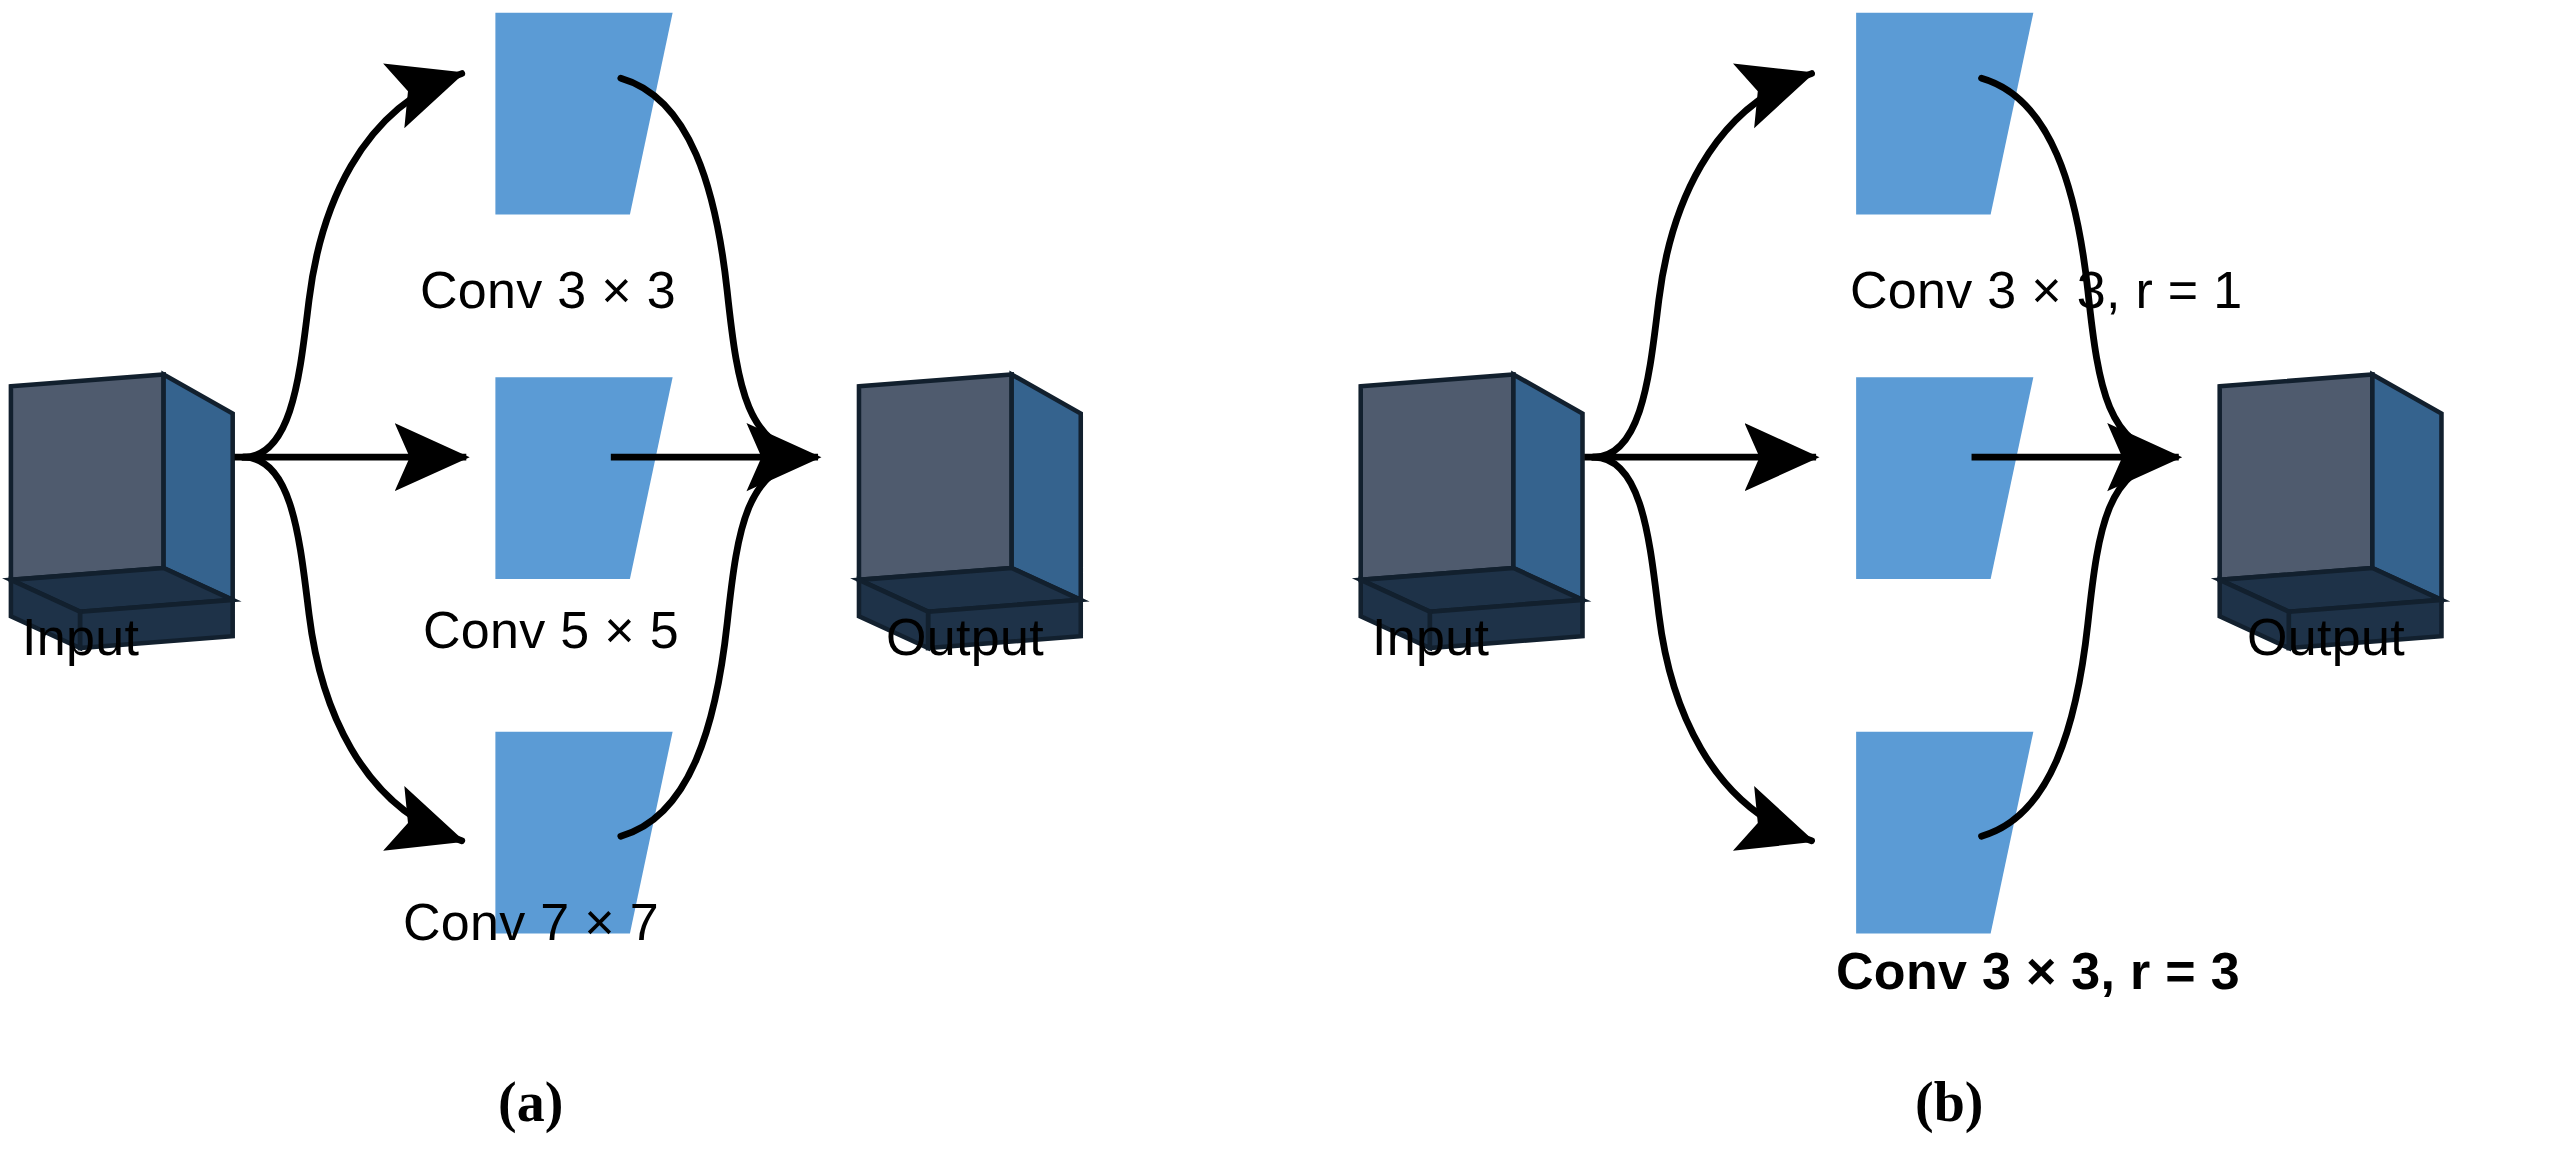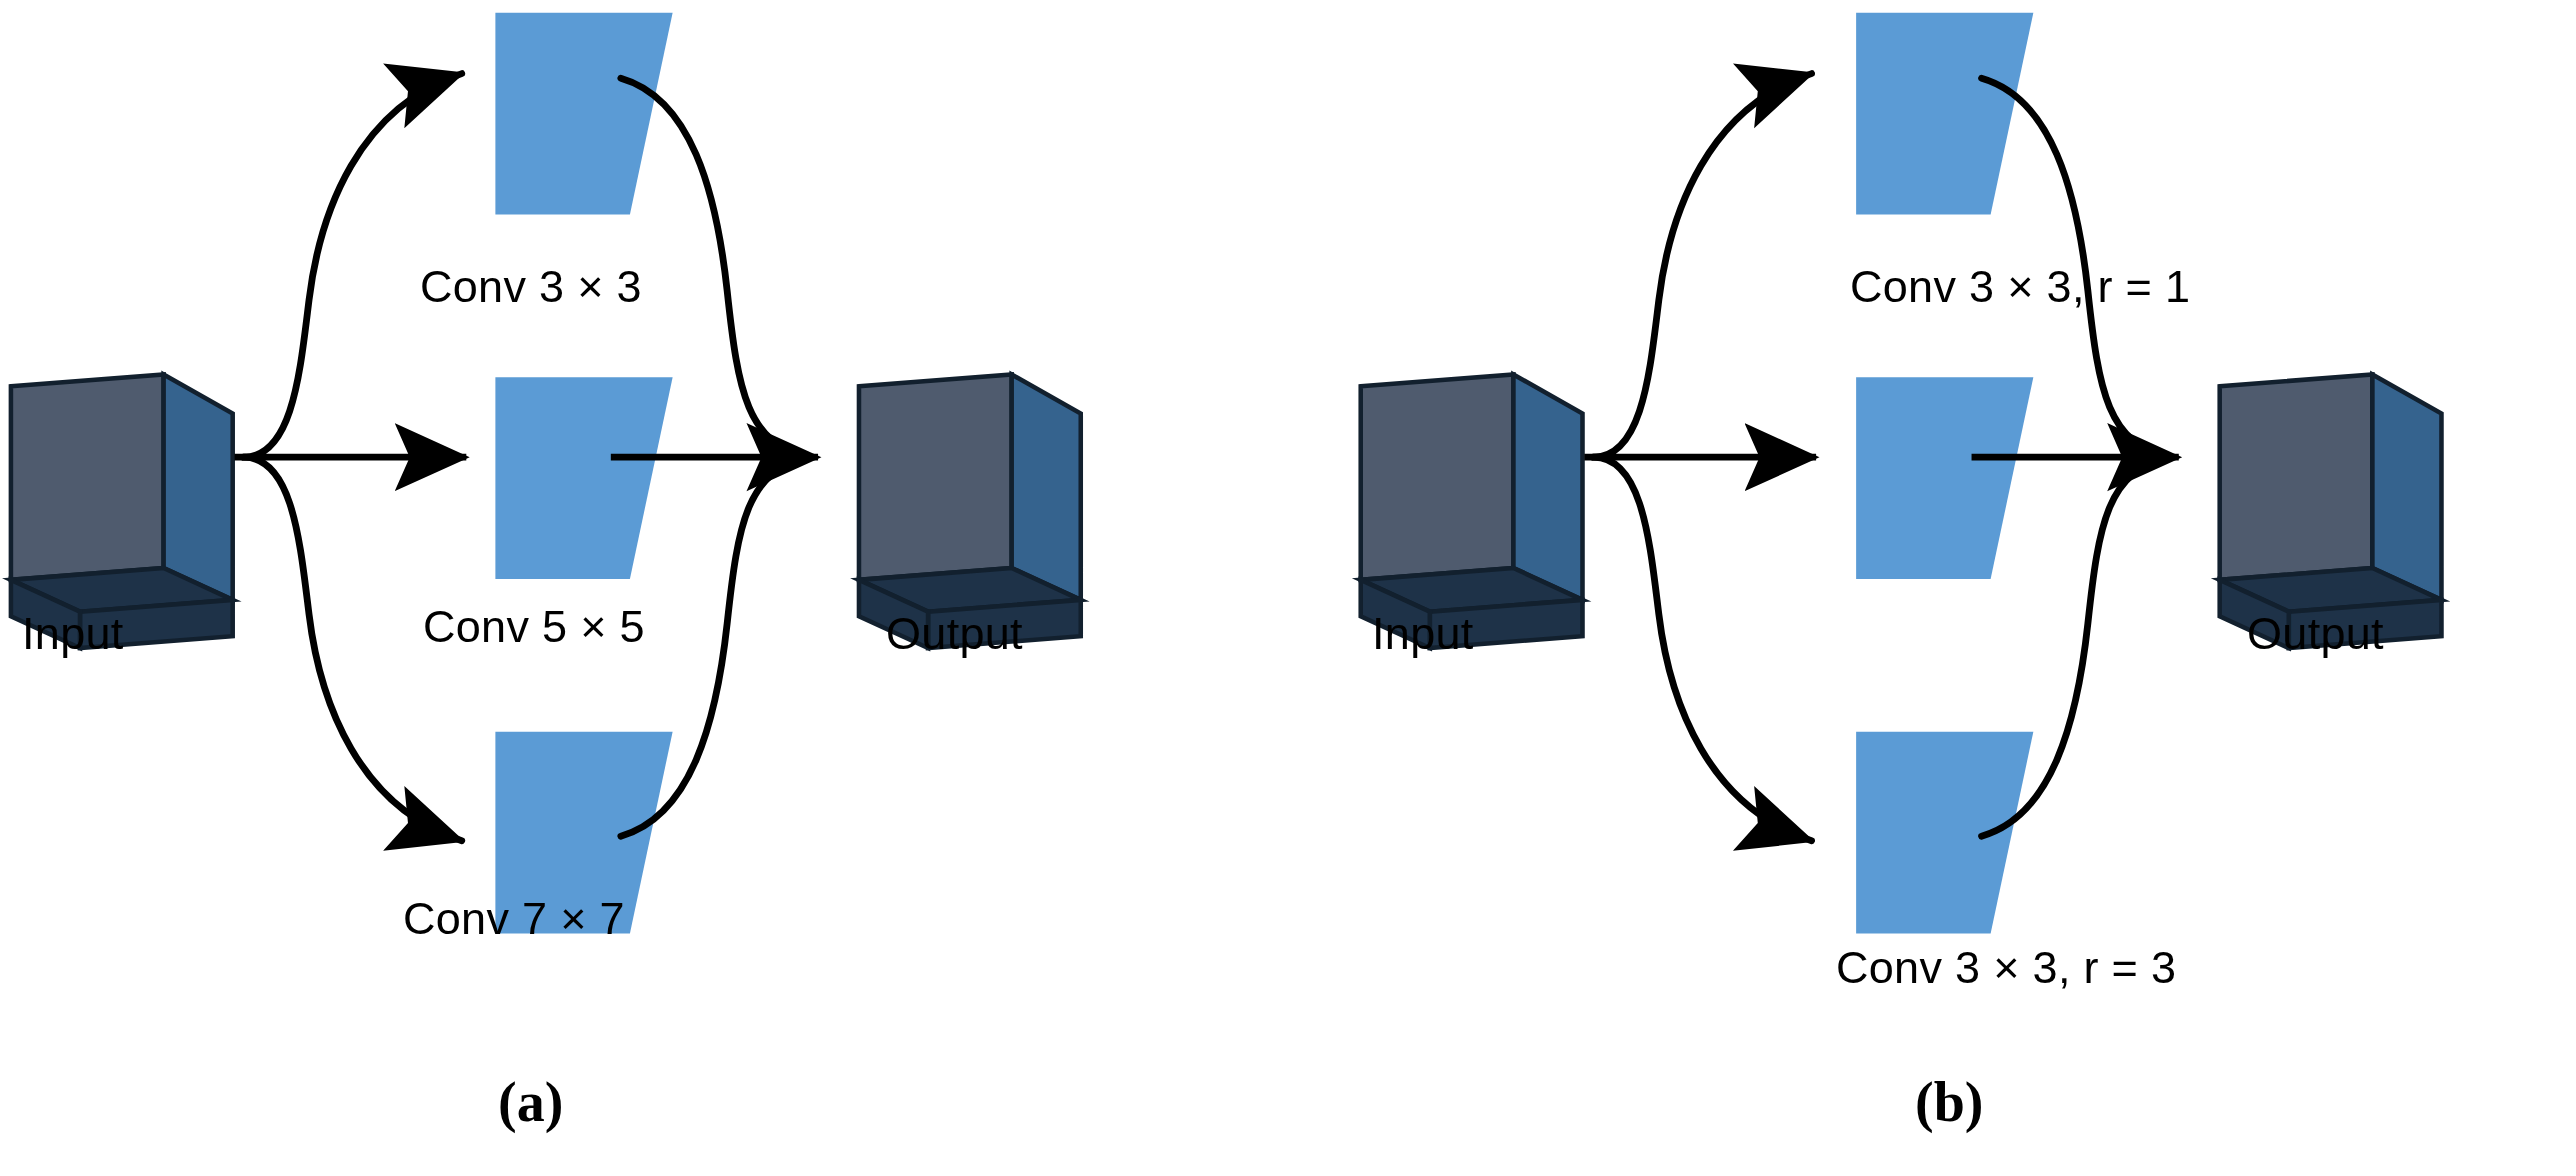--- a/index.html
+++ b/index.html
@@ -33,21 +33,21 @@
     left: 0;
     top: 0;
     width: 100%;
     height: 100%;
     display: block;
   }
 
   .diagram-label {
     position: absolute;
     font-family: "Liberation Sans", sans-serif;
-    font-size: 45px;
+    font-size: 52px;
     color: #000000;
     white-space: nowrap;
     line-height: 1;
     letter-spacing: 0.3px;
   }
   .caption {
     position: absolute;
     font-family: "Liberation Serif", serif;
     font-weight: bold;
     font-size: 56px;
@@ -158,19 +158,19 @@
       </g>
     </svg>
 
     <div class="diagram-label" style="left:84px; top:611px;">Input</div>
 
     <div class="diagram-label" style="left:959px; top:611px;">Output</div>
 
     <div class="diagram-label" style="left:562px; top:264px;">Conv 3 × 3, r = 1</div>
 
 
-    <div class="diagram-label" style="left:548px; top:945px;">Conv 3 × 3, r = 3</div>
+    <div class="diagram-label" style="left:548px; top:945px;font-weight:bold;">Conv 3 × 3, r = 3</div>
 
     <div class="caption" style="left:627px; top:1074px;">(b)</div>
   </div>
 
 </div>
 
 
 </body></html>

